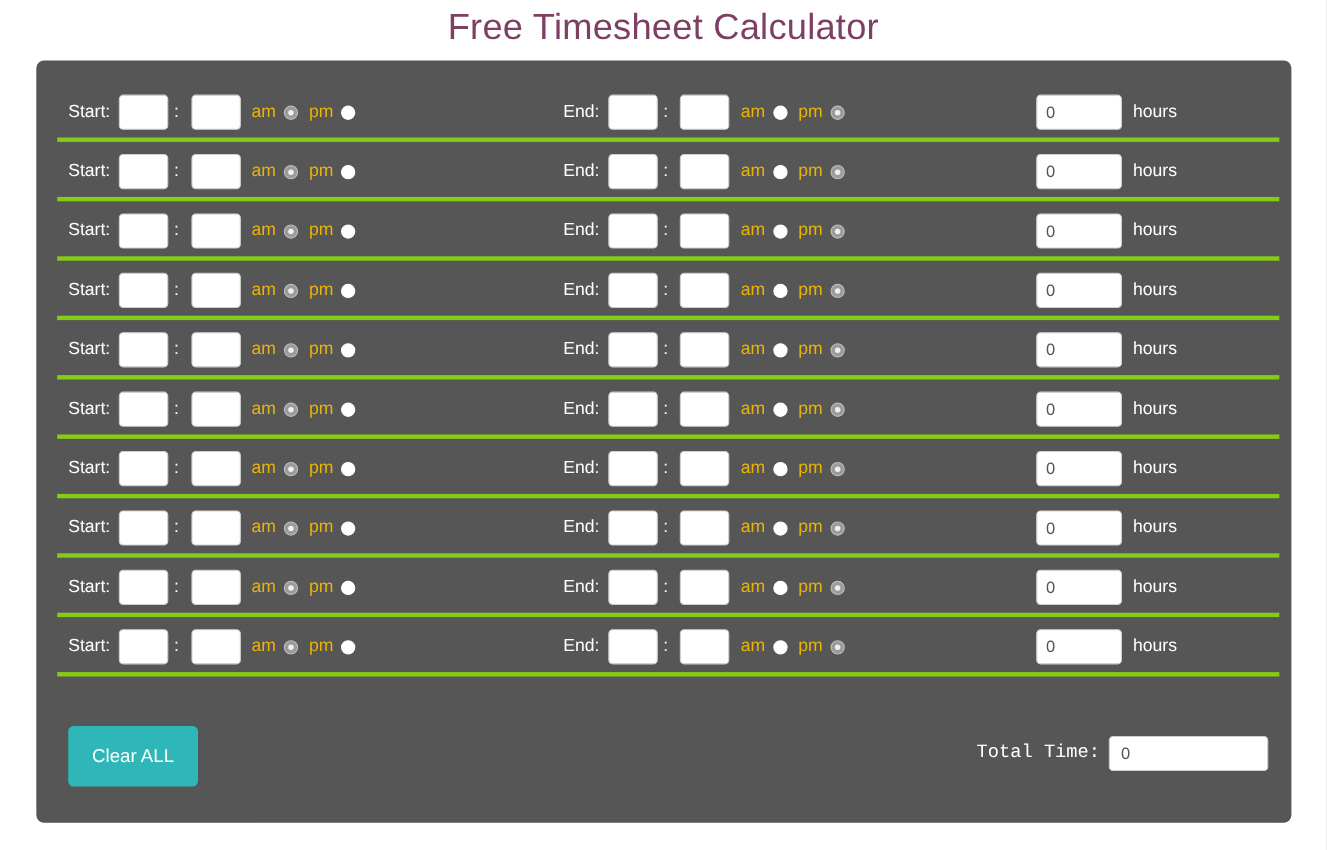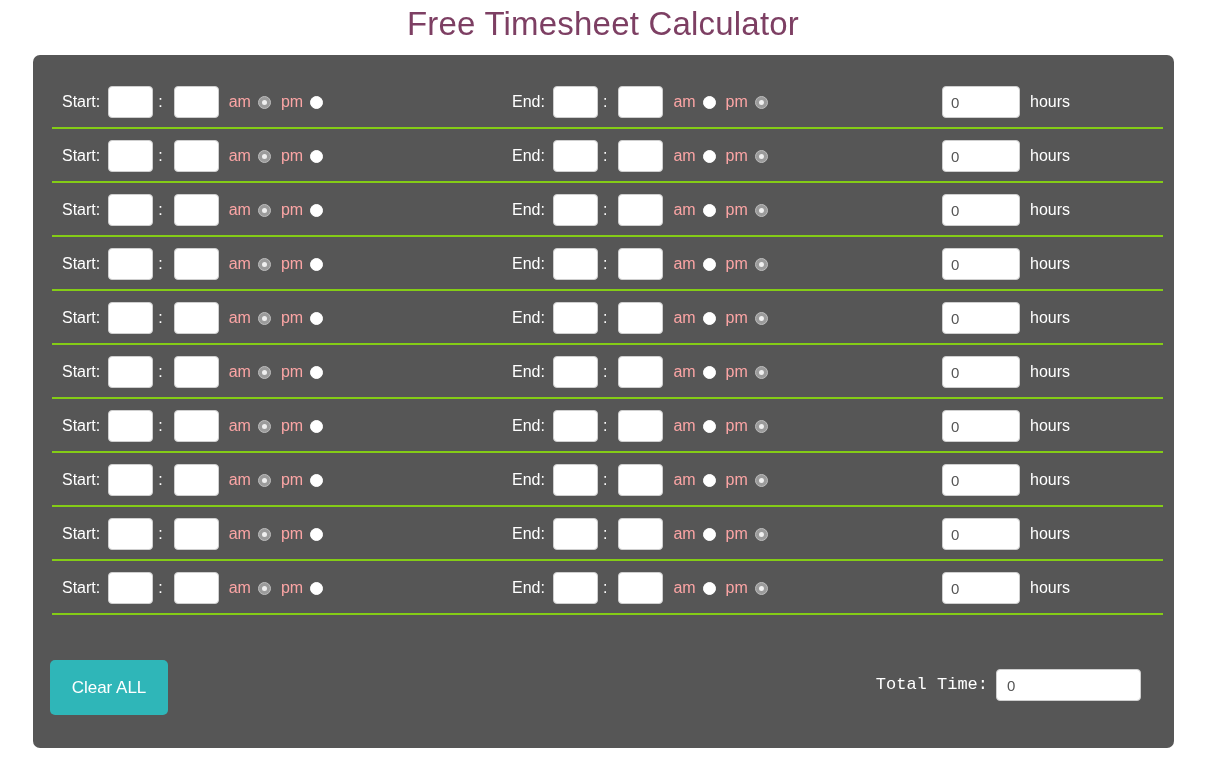--- a/index.html
+++ b/index.html
@@ -49,21 +49,21 @@
   .rows {
     position: absolute;
     left: 19px;
     top: 20px;
     width: 1111px;
   }
 
   .trow {
     position: relative;
     height: 54px;
-    border-bottom: 2px solid #84cc16;
+    border-bottom: 4px solid #84cc16;
     display: block;
   }
 
   
   .seg-start { position: absolute; left: 10px;  top: 0; height: 54px; display: flex; align-items: center; }
   .seg-end   { position: absolute; left: 460px; top: 0; height: 54px; display: flex; align-items: center; }
   .seg-hours { position: absolute; left: 890px; top: 0; height: 54px; display: flex; align-items: center; }
 
   .lbl {
     color: #ffffff;
@@ -87,21 +87,21 @@
   }
 
   .colon {
     color: #ffffff;
     font-size: 16px;
     padding: 0 3px 0 5px;
     line-height: 20px;
   }
 
   .ampm-label {
-    color: #fca5a5;
+    color: #eab308;
     font-size: 16px;
     line-height: 20px;
     margin-left: 10px;
   }
 
   .radio {
     display: inline-block;
     width: 13px;
     height: 13px;
     border-radius: 50%;
@@ -144,21 +144,21 @@
   .hours-label {
     color: #ffffff;
     font-size: 16px;
     line-height: 20px;
     margin-left: 10px;
   }
 
   
   .footer {
     position: absolute;
-    left: 7px;
+    left: 19px;
     top: 582px;
     width: 1111px;
     height: 100px;
   }
 
   .clear-btn {
     position: absolute;
     left: 10px;
     top: 23px;
     width: 118px;

